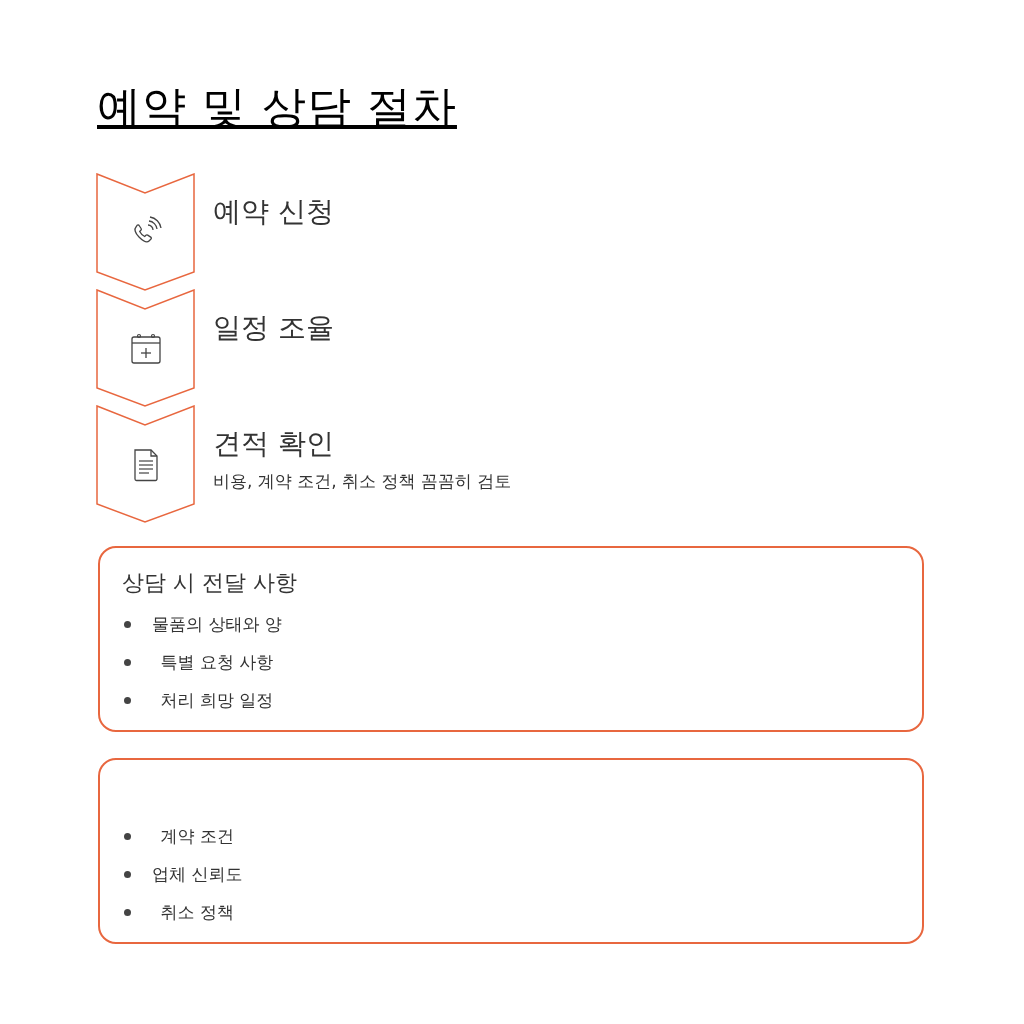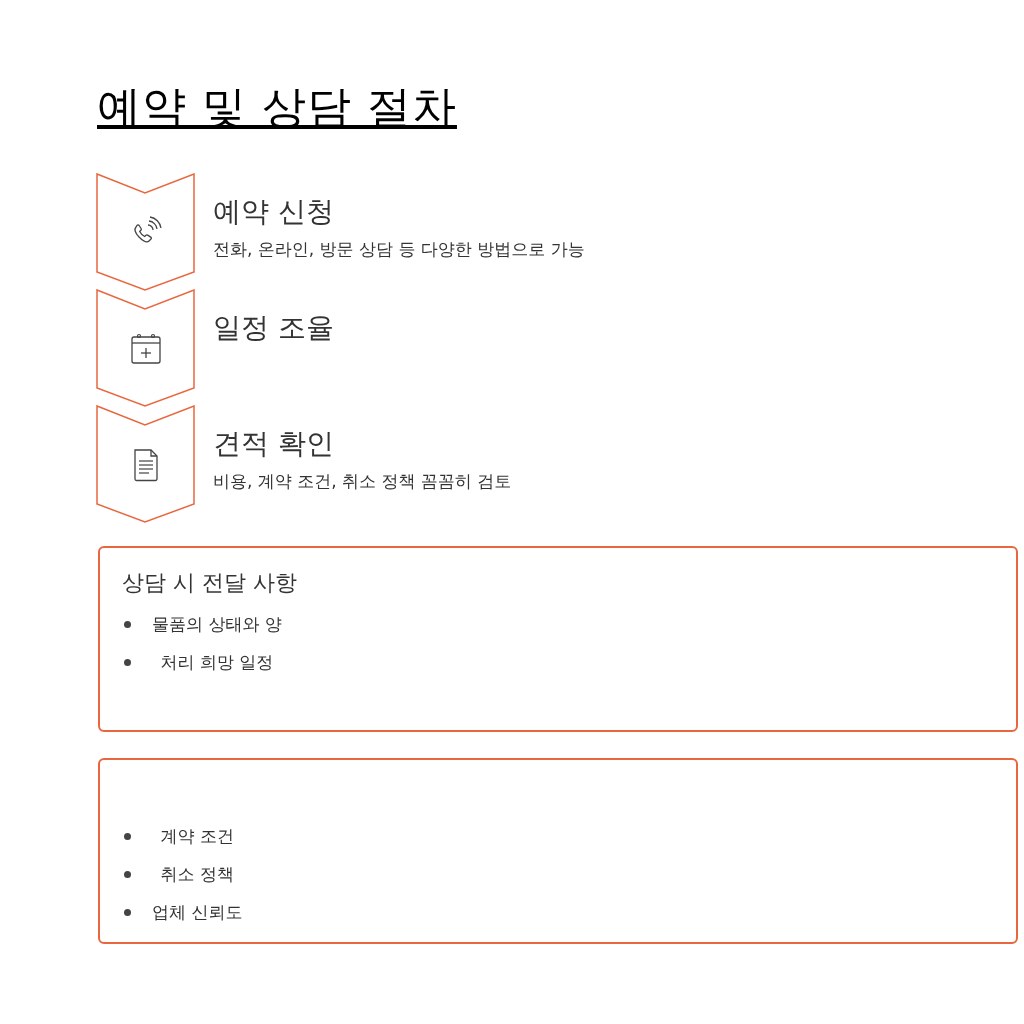--- a/index.html
+++ b/index.html
@@ -19,22 +19,22 @@
     }
     .chevron { position: absolute; left: 0; top: 0; width: 100px; height: 118px; }
     .step-icon { position: absolute; left: 30px; top: 40px; width: 40px; height: 40px; }
     .step-title {
       position: absolute; left: 117px; top: 20px; font-size: 28px; color: #333;
     }
     .step-desc {
       position: absolute; left: 117px; top: 65px; font-size: 17px; color: #333;
     }
     .card {
-      position: absolute; left: 98px; width: 920px; height: 186px;
-      border: 2px solid #E8673F; border-radius: 6px; box-sizing: border-box;
+      position: absolute; left: 98px; width: 826px; height: 186px;
+      border: 2px solid #E8673F; border-radius: 18px; box-sizing: border-box;
     }
     .card-title {
       position: absolute; left: 22px; top: 20px; font-size: 22px; color: #333;
     }
     .card ul { position: absolute; left: 22px; top: 64px; margin: 0; padding: 0; list-style: none; text-align: center; }
     .card li {
       font-size: 17px; color: #333; height: 38px; line-height: 24px; position: relative; padding-left: 30px;
     }
     .bullet {
       position: absolute; left: 2px; top: 9px; width: 7px; height: 7px; border-radius: 50%; background: #444;
@@ -49,21 +49,20 @@
   <svg class="chevron" viewBox="0 0 100 118">
     <polygon points="1,1 49,20 98,1 98,99 49,117 1,99" fill="none" stroke="#E8673F" stroke-width="1.5"></polygon>
   </svg>
   <svg class="step-icon" viewBox="0 0 40 40">
     <path d="M10 14 c-2 2 -1 6 3 10 c4 4 8 6 10 4 l2 -2 c0.6 -0.6 0.4 -1.4 -0.3 -1.9 l-3 -2 c-0.6 -0.4 -1.3 -0.3 -1.8 0.2 l-1.2 1.2 c-2 -1 -4 -3 -5 -5 l1.2 -1.2 c0.5 -0.5 0.6 -1.2 0.2 -1.8 l-2 -3 c-0.5 -0.7 -1.3 -0.9 -1.9 -0.3 z" fill="none" stroke="#444" stroke-width="1.3"></path>
     <path d="M22 12 a5 5 0 0 1 5 5" fill="none" stroke="#444" stroke-width="1.3"></path>
     <path d="M23 8 a9 9 0 0 1 8 8" fill="none" stroke="#444" stroke-width="1.3"></path>
     <path d="M24 4 a13 13 0 0 1 11 11" fill="none" stroke="#444" stroke-width="1.3"></path>
   </svg>
   <div class="step-title">예약 신청</div>
-  <div class="step-desc">전화, 온라인, 방문 상담 등 다양한 방법으로 가능</div>
 </div>
 
 <div class="step" style="top:289px;">
   <svg class="chevron" viewBox="0 0 100 118">
     <polygon points="1,1 49,20 98,1 98,99 49,117 1,99" fill="none" stroke="#E8673F" stroke-width="1.5"></polygon>
   </svg>
   <svg class="step-icon" viewBox="0 0 40 40">
     <rect x="6" y="8" width="28" height="26" rx="2" fill="none" stroke="#444" stroke-width="1.3"></rect>
     <line x1="6" y1="14" x2="34" y2="14" stroke="#444" stroke-width="1.3"></line>
     <circle cx="13" cy="7" r="1.5" fill="none" stroke="#444" stroke-width="1.2"></circle>
@@ -87,23 +86,24 @@
     <line x1="13" y1="28" x2="23" y2="28" stroke="#444" stroke-width="1.2"></line>
   </svg>
   <div class="step-title">견적 확인</div>
   <div class="step-desc">비용, 계약 조건, 취소 정책 꼼꼼히 검토</div>
 </div>
 
 <div class="card" style="top:546px;">
   <div class="card-title">상담 시 전달 사항</div>
   <ul>
     <li><span class="bullet"></span><span>물품의 상태와 양</span></li>
+    <li><span class="bullet"></span><span>특별 요청 사항</span></li>
     <li><span class="bullet"></span><span>처리 희망 일정</span></li>
   </ul>
 </div>
 
 <div class="card" style="top:758px;">
   <ul>
     <li><span class="bullet"></span><span>계약 조건</span></li>
+    <li><span class="bullet"></span><span>업체 신뢰도</span></li>
     <li><span class="bullet"></span><span>취소 정책</span></li>
-    <li><span class="bullet"></span><span>업체 신뢰도</span></li>
   </ul>
 </div>
 
 </body></html>

